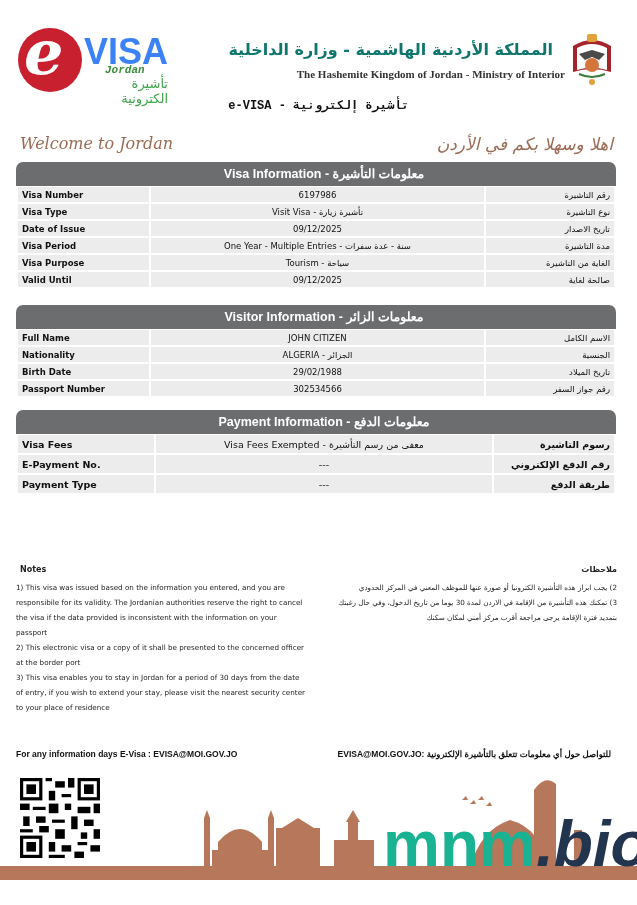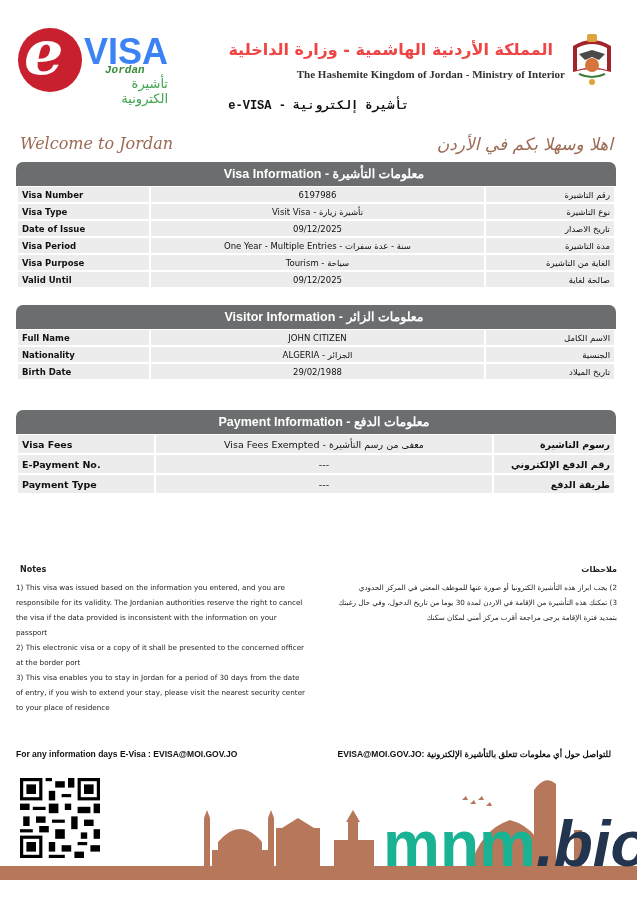--- a/index.html
+++ b/index.html
@@ -7,21 +7,21 @@
   .abs { position:absolute; }
 
   
   .logo { left:18px; top:28px; width:150px; height:68px; }
   .logo-e { position:absolute; left:0; top:0; width:64px; height:64px; border-radius:50%; background:#c8202f; }
   .logo-e span { position:absolute; left:6px; top:-6px; font-family:"DejaVu Serif", serif; font-style:italic; font-weight:bold; font-size:62px; color:#fff; line-height:1; }
   .logo-visa { position:absolute; left:66px; top:6px; font-family:"Liberation Sans", sans-serif; font-size:36px; font-weight:bold; color:#3b82f6; letter-spacing:0px; line-height:1; }
   .logo-jordan { position:absolute; left:87px; top:36px; font-family:Liberation Mono, monospace; font-style:italic; font-size:11px; color:#3a8d3a; font-weight:bold; }
   .logo-ar { position:absolute; left:85px; top:48px; font-size:13px; color:#3fa34a; direction:rtl; }
 
-  .ministry-ar { right:84px; top:40px; font-family:"DejaVu Sans", sans-serif; font-weight:bold; font-size:16px; direction:rtl; color:#ef4444; }
+  .ministry-ar { right:84px; top:40px; font-family:"DejaVu Sans", sans-serif; font-weight:bold; font-size:16px; direction:rtl; color:#0f766e; }
   .ministry-en { right:72px; top:68px; font-family:Liberation Serif, serif; font-size:11px; font-weight:bold; color:#333; }
   .crest { right:22px; top:32px; width:46px; height:58px; }
 
   .doc-title { left:0; width:637px; top:98px; text-align:center; font-family:Liberation Mono, monospace; font-size:12px; font-weight:bold; color:#111; }
 
   .welcome-en { left:20px; top:134px; font-family:"DejaVu Serif", serif; font-style:italic; font-size:16px; color:#9b6b55; }
   .welcome-ar { right:24px; top:134px; font-family:"DejaVu Serif", serif; font-style:italic; font-size:17px; color:#9b6b55; direction:rtl; }
 
   
   .section { position:absolute; left:16px; width:600px; }
@@ -130,20 +130,25 @@
         </tr>
         <tr>
           <td class="lbl-en">Nationality</td>
           <td class="val">ALGERIA - الجزائر</td>
           <td class="lbl-ar">الجنسية</td>
         </tr>
         <tr>
           <td class="lbl-en">Birth Date</td>
           <td class="val">29/02/1988</td>
           <td class="lbl-ar">تاريخ الميلاد</td>
+        </tr>
+        <tr>
+          <td class="lbl-en">Passport Number</td>
+          <td class="val">302534566</td>
+          <td class="lbl-ar">رقم جواز السفر</td>
         </tr>
       </tbody>
   </table>
 </div>
 
 <div class="section pay" style="top:410px;">
   <div class="sec-head">Payment Information - معلومات الدفع</div>
   <table>
     <tbody id="payment-rows">
         <tr>

